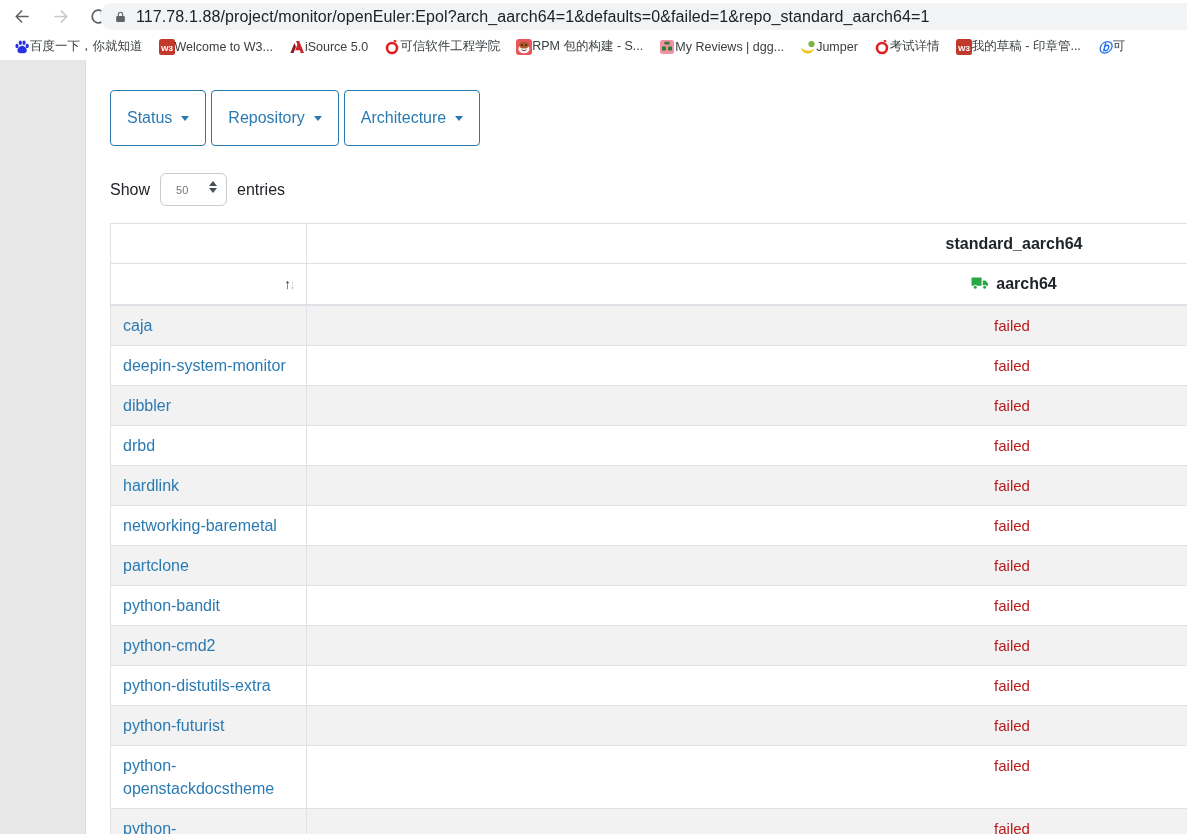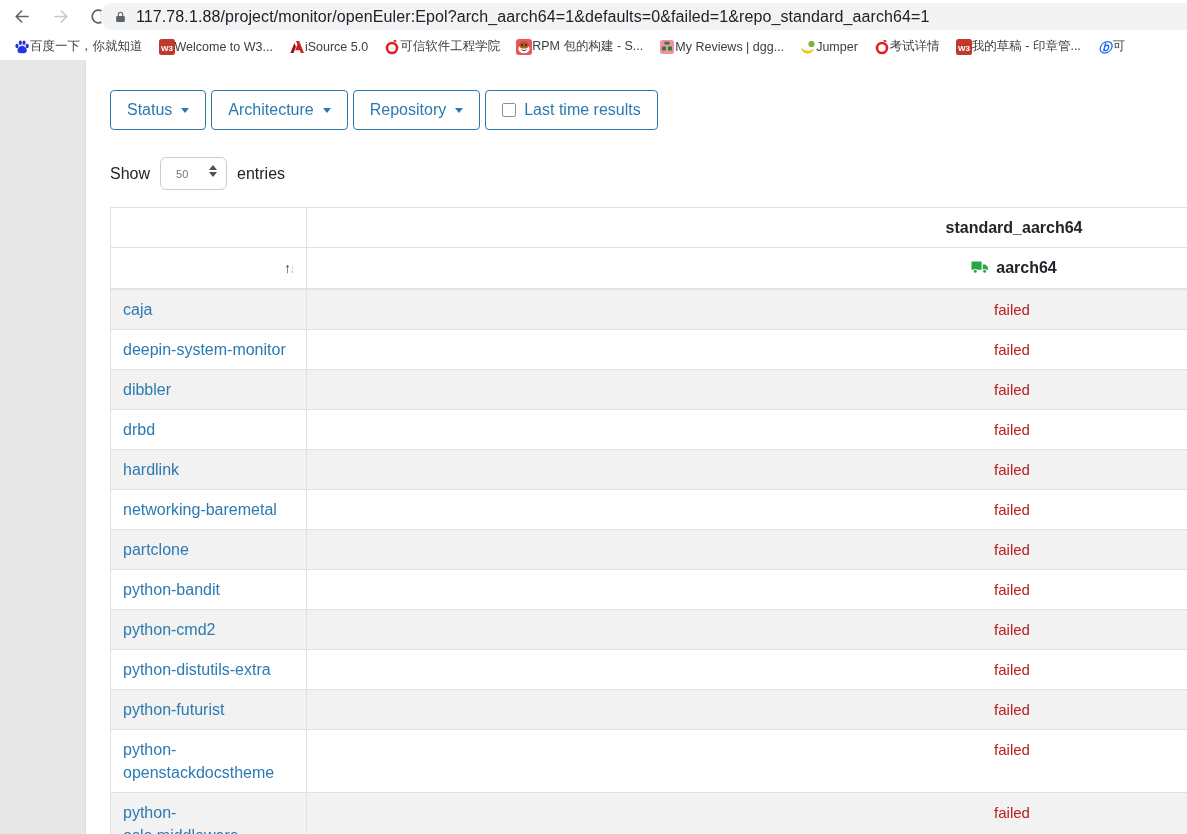--- a/index.html
+++ b/index.html
@@ -22,21 +22,21 @@
   .fav svg { width:16px; height:16px; }
   .bm-label { font-size:12.5px; color:#3c4043; white-space:nowrap; }
 
   
   .page { position:relative; height:774px; background:#fff; }
   .left-strip { position:absolute; left:0; top:0; width:86px; height:774px; background:#e7e7e7; border-right:1px solid #dcdcdc; }
   .content { position:absolute; left:110px; top:0; width:1600px; }
 
   .filter-row { margin-top:30px; display:flex; align-items:center; }
   .dd-btn, .check-wrap { border:1px solid #2a7ab2; color:#2a7ab2; background:#fff; border-radius:4px;
-    font-size:16px; padding:8px 16px; line-height:22px; display:inline-flex; align-items:center; cursor:pointer;
+    font-size:16px; padding:16px 16px; line-height:22px; display:inline-flex; align-items:center; cursor:pointer;
     font-family:inherit; margin-right:5px; }
   .caret-down { width:0; height:0; border-left:4.5px solid transparent; border-right:4.5px solid transparent;
     border-top:5px solid #2a7ab2; margin-left:9px; display:inline-block; }
   .check-wrap { margin-right:10px; }
   .check-box { width:14px; height:14px; border:1px solid #8d9196; border-radius:2px; background:#fff; margin-right:8px; display:inline-block; }
   .apply-btn { background:#6da10c; color:#fff; border:1px solid #6da10c; border-radius:4px;
     font-size:16px; padding:9px 16px; line-height:22px; cursor:pointer; font-family:inherit; }
 
   .entries-row { margin-top:27px; display:flex; align-items:center; font-size:16px; color:#212529; }
   .entries-select { position:relative; width:67px; height:33px; border:1px solid #c8cdd2; border-radius:6px;
@@ -211,31 +211,27 @@
   <div class="page">
     <div class="left-strip"></div>
     <div class="content">
 
       <div class="filter-row">
         <button class="dd-btn">
           <span>Status</span>
           <span class="caret-down"></span>
         </button>
         <button class="dd-btn">
+          <span>Repository</span>
+          <span class="caret-down"></span>
+        </button>
+        <button class="dd-btn">
           <span>Architecture</span>
           <span class="caret-down"></span>
         </button>
-        <button class="dd-btn">
-          <span>Repository</span>
-          <span class="caret-down"></span>
-        </button>
-        <label class="check-wrap">
-          <span class="check-box"></span>
-          <span>Last time results</span>
-        </label>
       </div>
 
       <div class="entries-row">
         <span>Show</span>
         <div class="entries-select">
           <span class="val">50</span>
           <span class="sel-caret">
               <i class="up"></i>
               <i class="dn"></i>
             </span>

